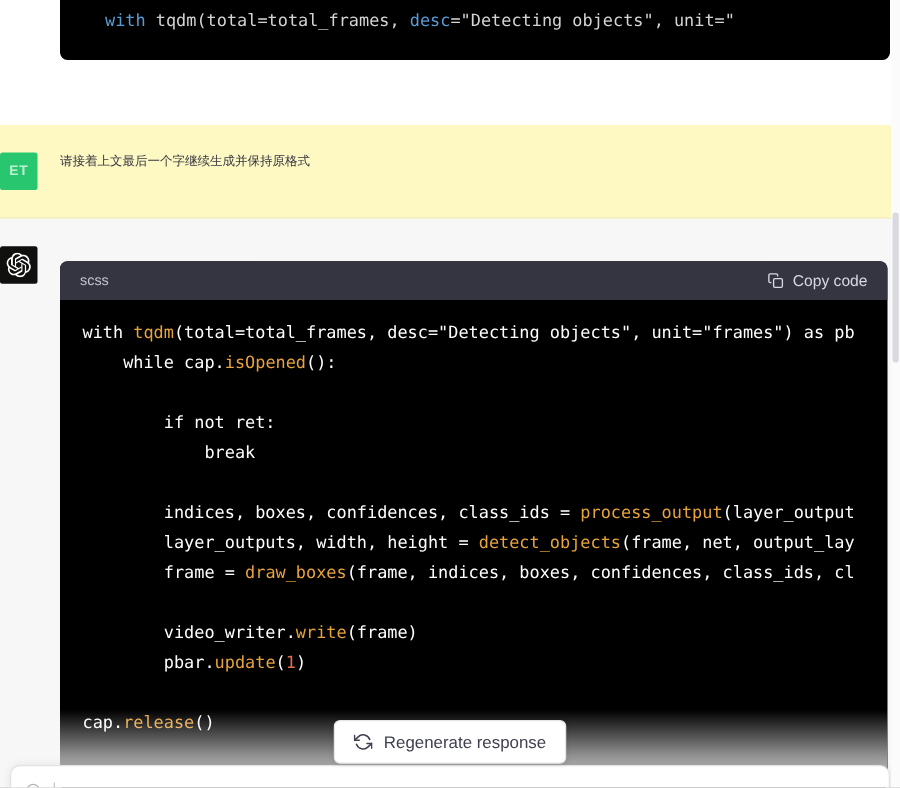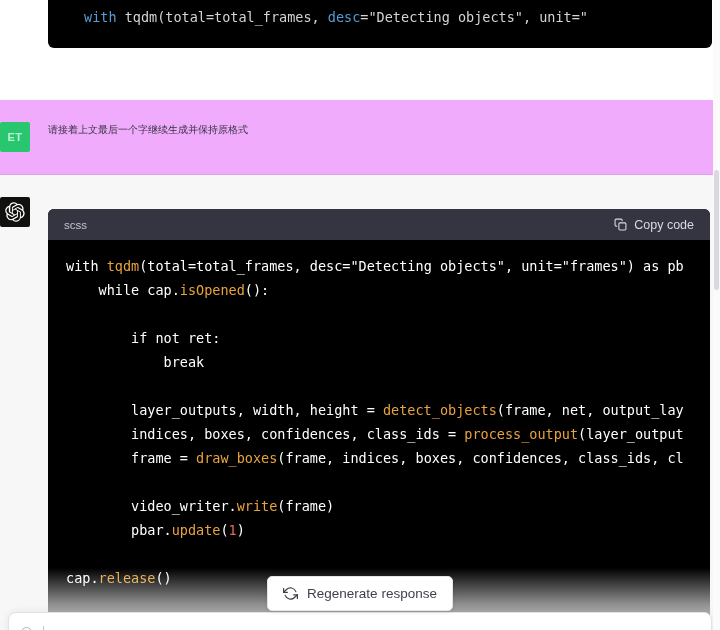--- a/index.html
+++ b/index.html
@@ -21,21 +21,21 @@
   }
 
   
   .msg-row {
     position: relative;
     width: 720px;
     display: flex;
     border-bottom: 1px solid rgba(0,0,0,0.08);
   }
   .msg-row.assistant { background: #f7f7f8; }
-  .msg-row.user      { background: #f0abfc; border-bottom-color: rgba(0,0,0,0.06); }
+  .msg-row.user      { background: #fef9c3; border-bottom-color: rgba(0,0,0,0.06); }
 
   .msg-inner {
     position: relative;
     display: flex;
     width: 720px;
     padding: 22px 0 22px 0;
   }
 
   
   .avatar-col {
@@ -291,22 +291,22 @@
             </button>
           </div>
 
           <div class="code-body" style="height:392px;">
             <div class="code-line"><span class="t-def">with </span><span class="t-fn">tqdm</span><span class="t-def">(total=total_frames, desc="Detecting objects", unit="frames") as pb</span></div>
             <div class="code-line"><span class="t-def">    while cap.</span><span class="t-fn">isOpened</span><span class="t-def">():</span></div>
             <div class="code-line blank">&nbsp;</div>
             <div class="code-line"><span class="t-def">        if not ret:</span></div>
             <div class="code-line"><span class="t-def">            break</span></div>
             <div class="code-line blank">&nbsp;</div>
+            <div class="code-line"><span class="t-def">        indices, boxes, confidences, class_ids = </span><span class="t-fn">process_output</span><span class="t-def">(layer_output</span></div>
             <div class="code-line"><span class="t-def">        layer_outputs, width, height = </span><span class="t-fn">detect_objects</span><span class="t-def">(frame, net, output_lay</span></div>
-            <div class="code-line"><span class="t-def">        indices, boxes, confidences, class_ids = </span><span class="t-fn">process_output</span><span class="t-def">(layer_output</span></div>
             <div class="code-line"><span class="t-def">        frame = </span><span class="t-fn">draw_boxes</span><span class="t-def">(frame, indices, boxes, confidences, class_ids, cl</span></div>
             <div class="code-line blank">&nbsp;</div>
             <div class="code-line"><span class="t-def">        video_writer.</span><span class="t-fn">write</span><span class="t-def">(frame)</span></div>
             <div class="code-line"><span class="t-def">        pbar.</span><span class="t-fn">update</span><span class="t-def">(</span><span class="t-num">1</span><span class="t-def">)</span></div>
             <div class="code-line blank">&nbsp;</div>
             <div class="code-line"><span class="t-def">cap.</span><span class="t-fn">release</span><span class="t-def">()</span></div>
             <div class="code-fade"></div>
           </div>
         </div>
 

